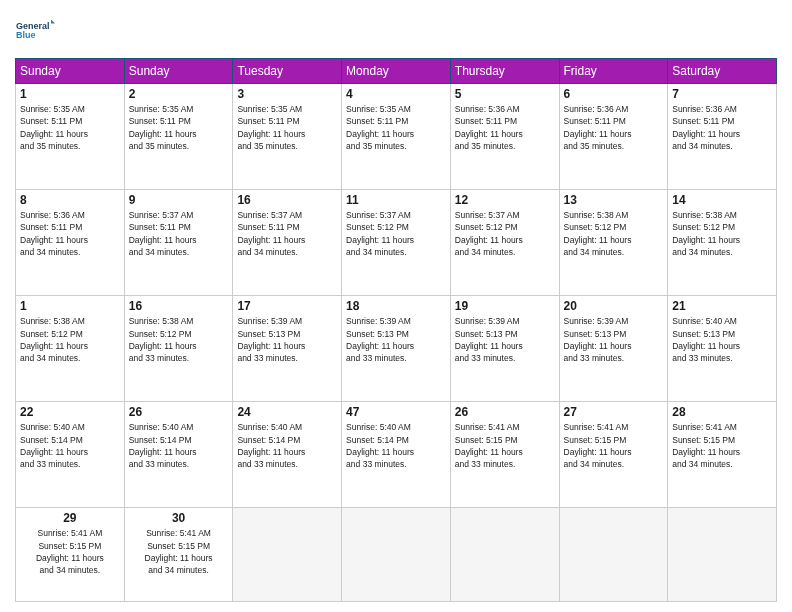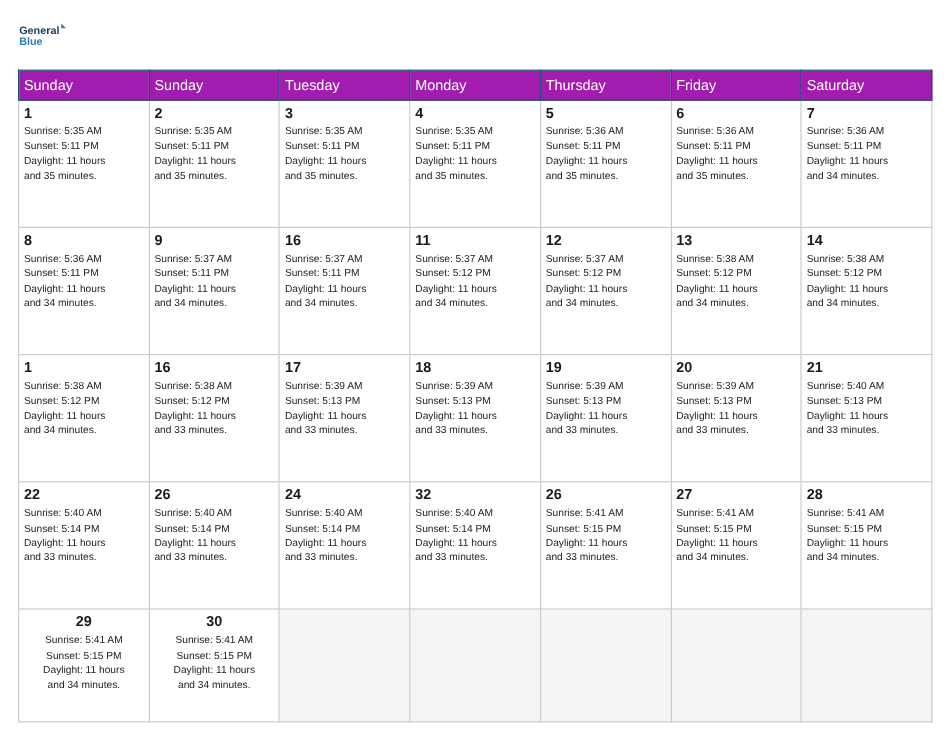--- a/index.html
+++ b/index.html
@@ -214,21 +214,21 @@
           </td>
           <td>
             <span class="day-num">26</span>
             <div class="day-info">Sunrise: 5:40 AM<br>Sunset: 5:14 PM<br>Daylight: 11 hours<br>and 33 minutes.</div>
           </td>
           <td>
             <span class="day-num">24</span>
             <div class="day-info">Sunrise: 5:40 AM<br>Sunset: 5:14 PM<br>Daylight: 11 hours<br>and 33 minutes.</div>
           </td>
           <td>
-            <span class="day-num">32</span>
+            <span class="day-num">47</span>
             <div class="day-info">Sunrise: 5:40 AM<br>Sunset: 5:14 PM<br>Daylight: 11 hours<br>and 33 minutes.</div>
           </td>
           <td>
             <span class="day-num">26</span>
             <div class="day-info">Sunrise: 5:41 AM<br>Sunset: 5:15 PM<br>Daylight: 11 hours<br>and 33 minutes.</div>
           </td>
           <td>
             <span class="day-num">27</span>
             <div class="day-info">Sunrise: 5:41 AM<br>Sunset: 5:15 PM<br>Daylight: 11 hours<br>and 34 minutes.</div>
           </td>

